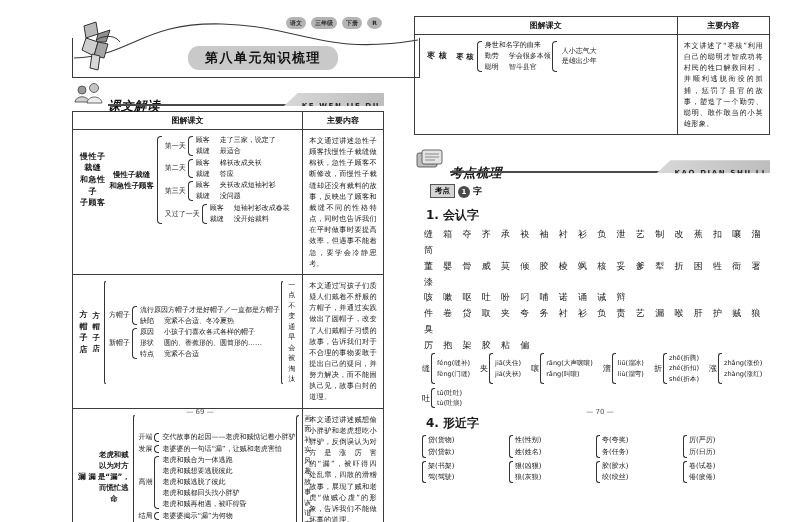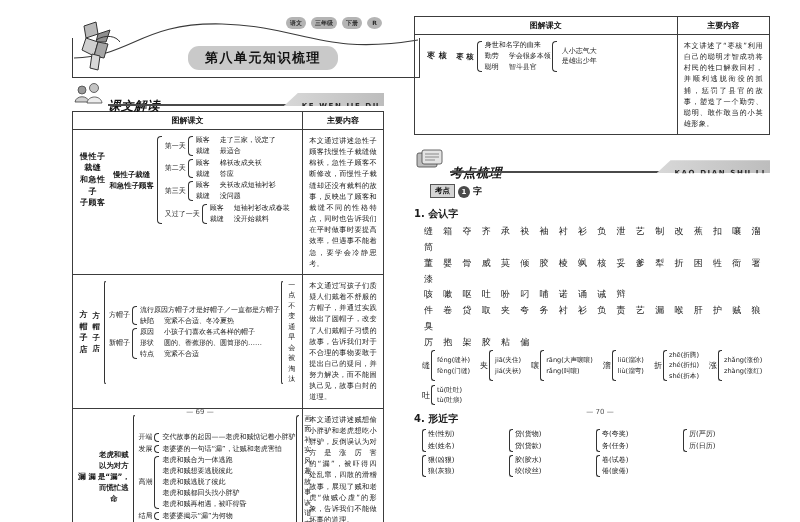--- a/index.html
+++ b/index.html
@@ -139,21 +139,21 @@
     font-size:7.5px; font-weight:bold; padding:1px 4px;
     color:#111;
   }
   .point-tag .num {
     width:12px; height:12px; border-radius:50%;
     background:#4a4a4a; color:#fff;
     font-size:7px; line-height:12px; text-align:center; font-weight:bold;
   }
   .point-tag .tagtitle { font-size:9px; font-weight:bold; }
 
-  .sub-title { font-size:10px; font-weight:bold; margin:5px 0 3px 0; }
+  .sub-title { font-size:12px; font-weight:bold; margin:5px 0 3px 12px; }
   .char-row {
     font-size:9px; letter-spacing:3.2px; line-height:1.75;
     padding-left:10px; word-spacing:1px;
   }
 
   .poly-grid { display:flex; flex-wrap:wrap; padding-left:8px; gap:2px 10px; }
   .poly-item { display:flex; align-items:center; margin-bottom:2px; }
   .poly-head { font-size:8px; padding-right:1px; }
   .poly-brace {
     display:inline-block; width:4px; align-self:stretch;
@@ -507,43 +507,50 @@
             <div class="poly-line">tù(吐痰)</div>
           </div>
         </div>
       </div>
 
     <div class="sub-title">4. 形近字</div>
     <div class="xjz-grid" id="xjz-grid">
         <div class="xjz-item">
           <span class="xjz-brace"></span>
           <div class="xjz-lines">
+            <div class="xjz-line">贷(货物)</div>
+            <div class="xjz-line">贷(贷款)</div>
+          </div>
+        </div>
+        <div class="xjz-item">
+          <span class="xjz-brace"></span>
+          <div class="xjz-lines">
             <div class="xjz-line">性(性别)</div>
             <div class="xjz-line">姓(姓名)</div>
           </div>
         </div>
         <div class="xjz-item">
           <span class="xjz-brace"></span>
           <div class="xjz-lines">
-            <div class="xjz-line">贷(货物)</div>
-            <div class="xjz-line">贷(贷款)</div>
-          </div>
-        </div>
-        <div class="xjz-item">
-          <span class="xjz-brace"></span>
-          <div class="xjz-lines">
             <div class="xjz-line">夸(夸奖)</div>
             <div class="xjz-line">务(任务)</div>
           </div>
         </div>
         <div class="xjz-item">
           <span class="xjz-brace"></span>
           <div class="xjz-lines">
             <div class="xjz-line">厉(严厉)</div>
             <div class="xjz-line">历(日历)</div>
+          </div>
+        </div>
+        <div class="xjz-item">
+          <span class="xjz-brace"></span>
+          <div class="xjz-lines">
+            <div class="xjz-line">架(书架)</div>
+            <div class="xjz-line">驾(驾驶)</div>
           </div>
         </div>
         <div class="xjz-item">
           <span class="xjz-brace"></span>
           <div class="xjz-lines">
             <div class="xjz-line">狠(凶狠)</div>
             <div class="xjz-line">狼(灰狼)</div>
           </div>
         </div>
         <div class="xjz-item">

